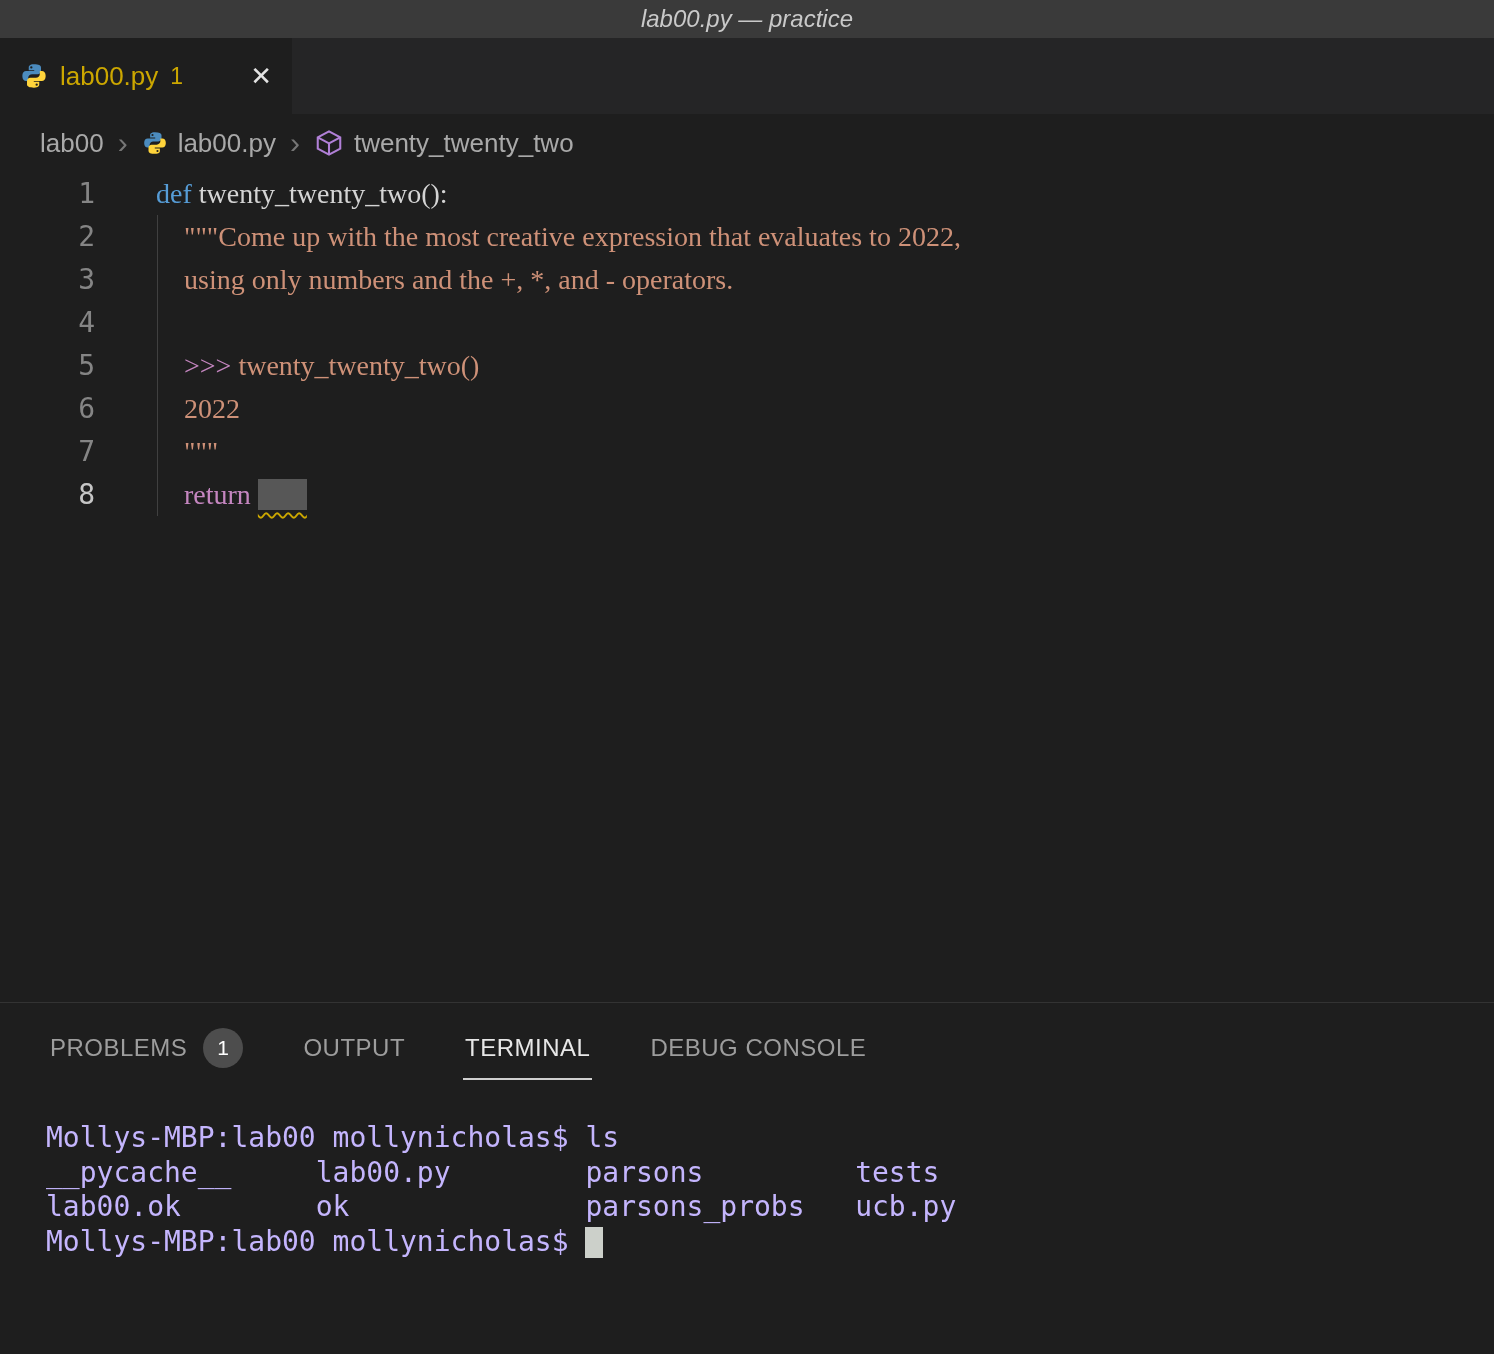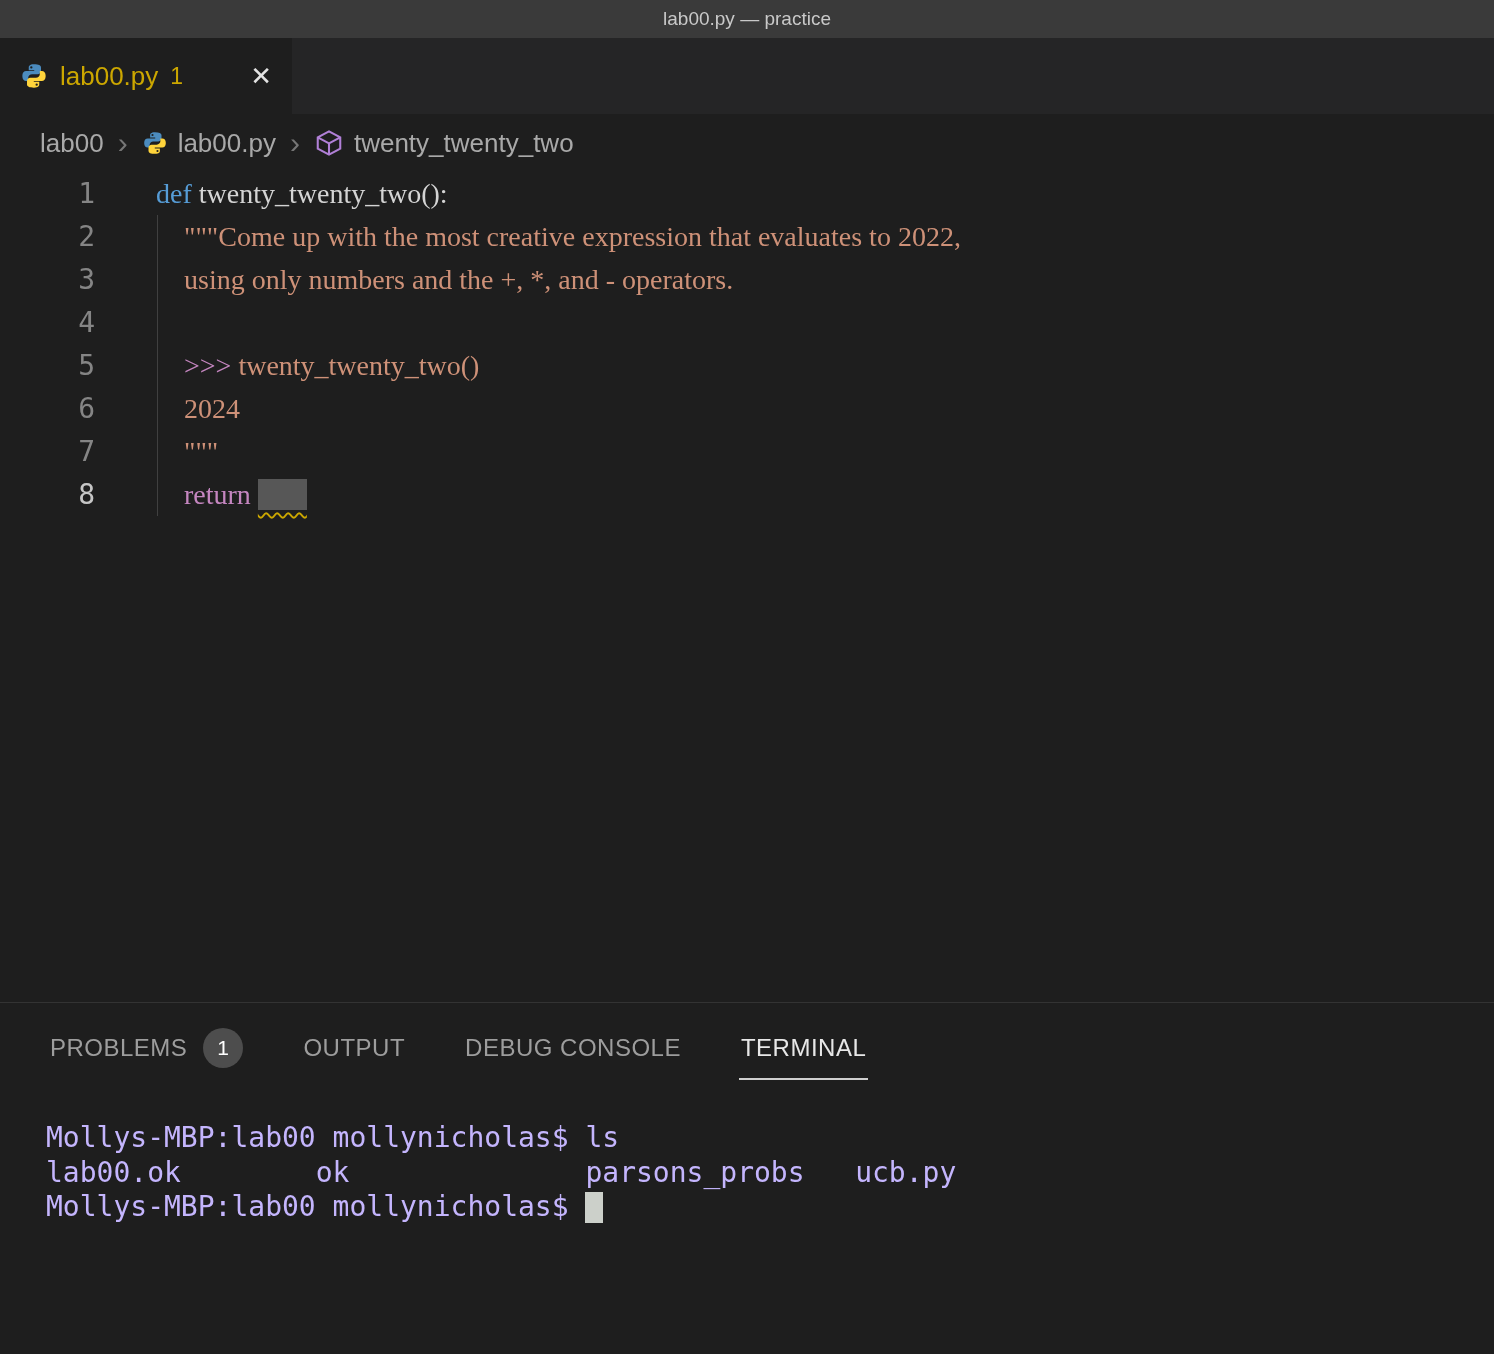--- a/index.html
+++ b/index.html
@@ -1,21 +1,21 @@
 <!DOCTYPE html>
 <html><head>
 <meta charset="utf-8">
 <style>
   * { margin:0; padding:0; box-sizing:border-box; }
   html,body { width:1494px; height:1354px; background:#1e1e1e; overflow:hidden;
               font-family:"Liberation Sans", sans-serif; }
 
   
   .titlebar { height:38px; background:#3a3a3a; display:flex; align-items:center;
-              justify-content:center; color:#c9c9c9; font-size:19px; }
+              justify-content:center; color:#c9c9c9; font-size:24px;font-style:italic; }
 
   
   .tabbar { height:76px; background:#252526; display:flex; align-items:stretch; }
   .tab { width:292px; background:#1e1e1e; display:flex; align-items:center;
          padding:0 20px; font-size:26px; cursor:pointer; }
   .tab .icon { display:flex; margin-right:12px; }
   .tab-label { color:#cca700; }
   .tab-badge { color:#cca700; font-size:23px; margin-left:12px; }
   .tab-close { color:#e3e3e3; margin-left:auto; font-size:26px; }
 
@@ -101,42 +101,43 @@
 </div>
 
 <div class="editor">
   <div class="indent-guide"></div>
   <div id="code-lines">
       <div class="code-line"><span class="ln">1</span><span class="lc"><span class="kw">def</span><span class="plain"> twenty_twenty_two():</span></span></div>
       <div class="code-line"><span class="ln">2</span><span class="lc"><span class="plain">    </span><span class="str">"""Come up with the most creative expression that evaluates to 2022,</span></span></div>
       <div class="code-line"><span class="ln">3</span><span class="lc"><span class="plain">    </span><span class="str">using only numbers and the +, *, and - operators.</span></span></div>
       <div class="code-line"><span class="ln">4</span><span class="lc"></span></div>
       <div class="code-line"><span class="ln">5</span><span class="lc"><span class="plain">    </span><span class="ctrl">&gt;&gt;&gt;</span><span class="plain"> </span><span class="str">twenty_twenty_two()</span></span></div>
-      <div class="code-line"><span class="ln">6</span><span class="lc"><span class="plain">    </span><span class="str">2024</span></span></div>
+      <div class="code-line"><span class="ln">6</span><span class="lc"><span class="plain">    </span><span class="str">2022</span></span></div>
       <div class="code-line"><span class="ln">7</span><span class="lc"><span class="plain">    </span><span class="str">"""</span></span></div>
       <div class="code-line"><span class="ln cur">8</span><span class="lc"><span class="plain">    </span><span class="ctrl">return</span><span class="plain"> </span><span class="sel">&nbsp;&nbsp;&nbsp;&nbsp;&nbsp;&nbsp;&nbsp;</span></span></div>
     </div>
 </div>
 
 <div class="panel">
   <div class="panel-tabs">
     <div class="ptab">
       <span>PROBLEMS</span>
       <span class="badge">1</span>
     </div>
     <div class="ptab">
       <span>OUTPUT</span>
     </div>
+    <div class="ptab active">
+      <span>TERMINAL</span>
+    </div>
     <div class="ptab">
       <span>DEBUG CONSOLE</span>
-    </div>
-    <div class="ptab active">
-      <span>TERMINAL</span>
     </div>
   </div>
   <div class="terminal">
     <div id="terminal-lines">
         <div class="tline">Mollys-MBP:lab00 mollynicholas$ ls</div>
+        <div class="tline">__pycache__     lab00.py        parsons         tests</div>
         <div class="tline">lab00.ok        ok              parsons_probs   ucb.py</div>
         <div class="tline">Mollys-MBP:lab00 mollynicholas$ <span class="cursor"></span></div>
       </div>
   </div>
 </div>
 
 </body></html>

